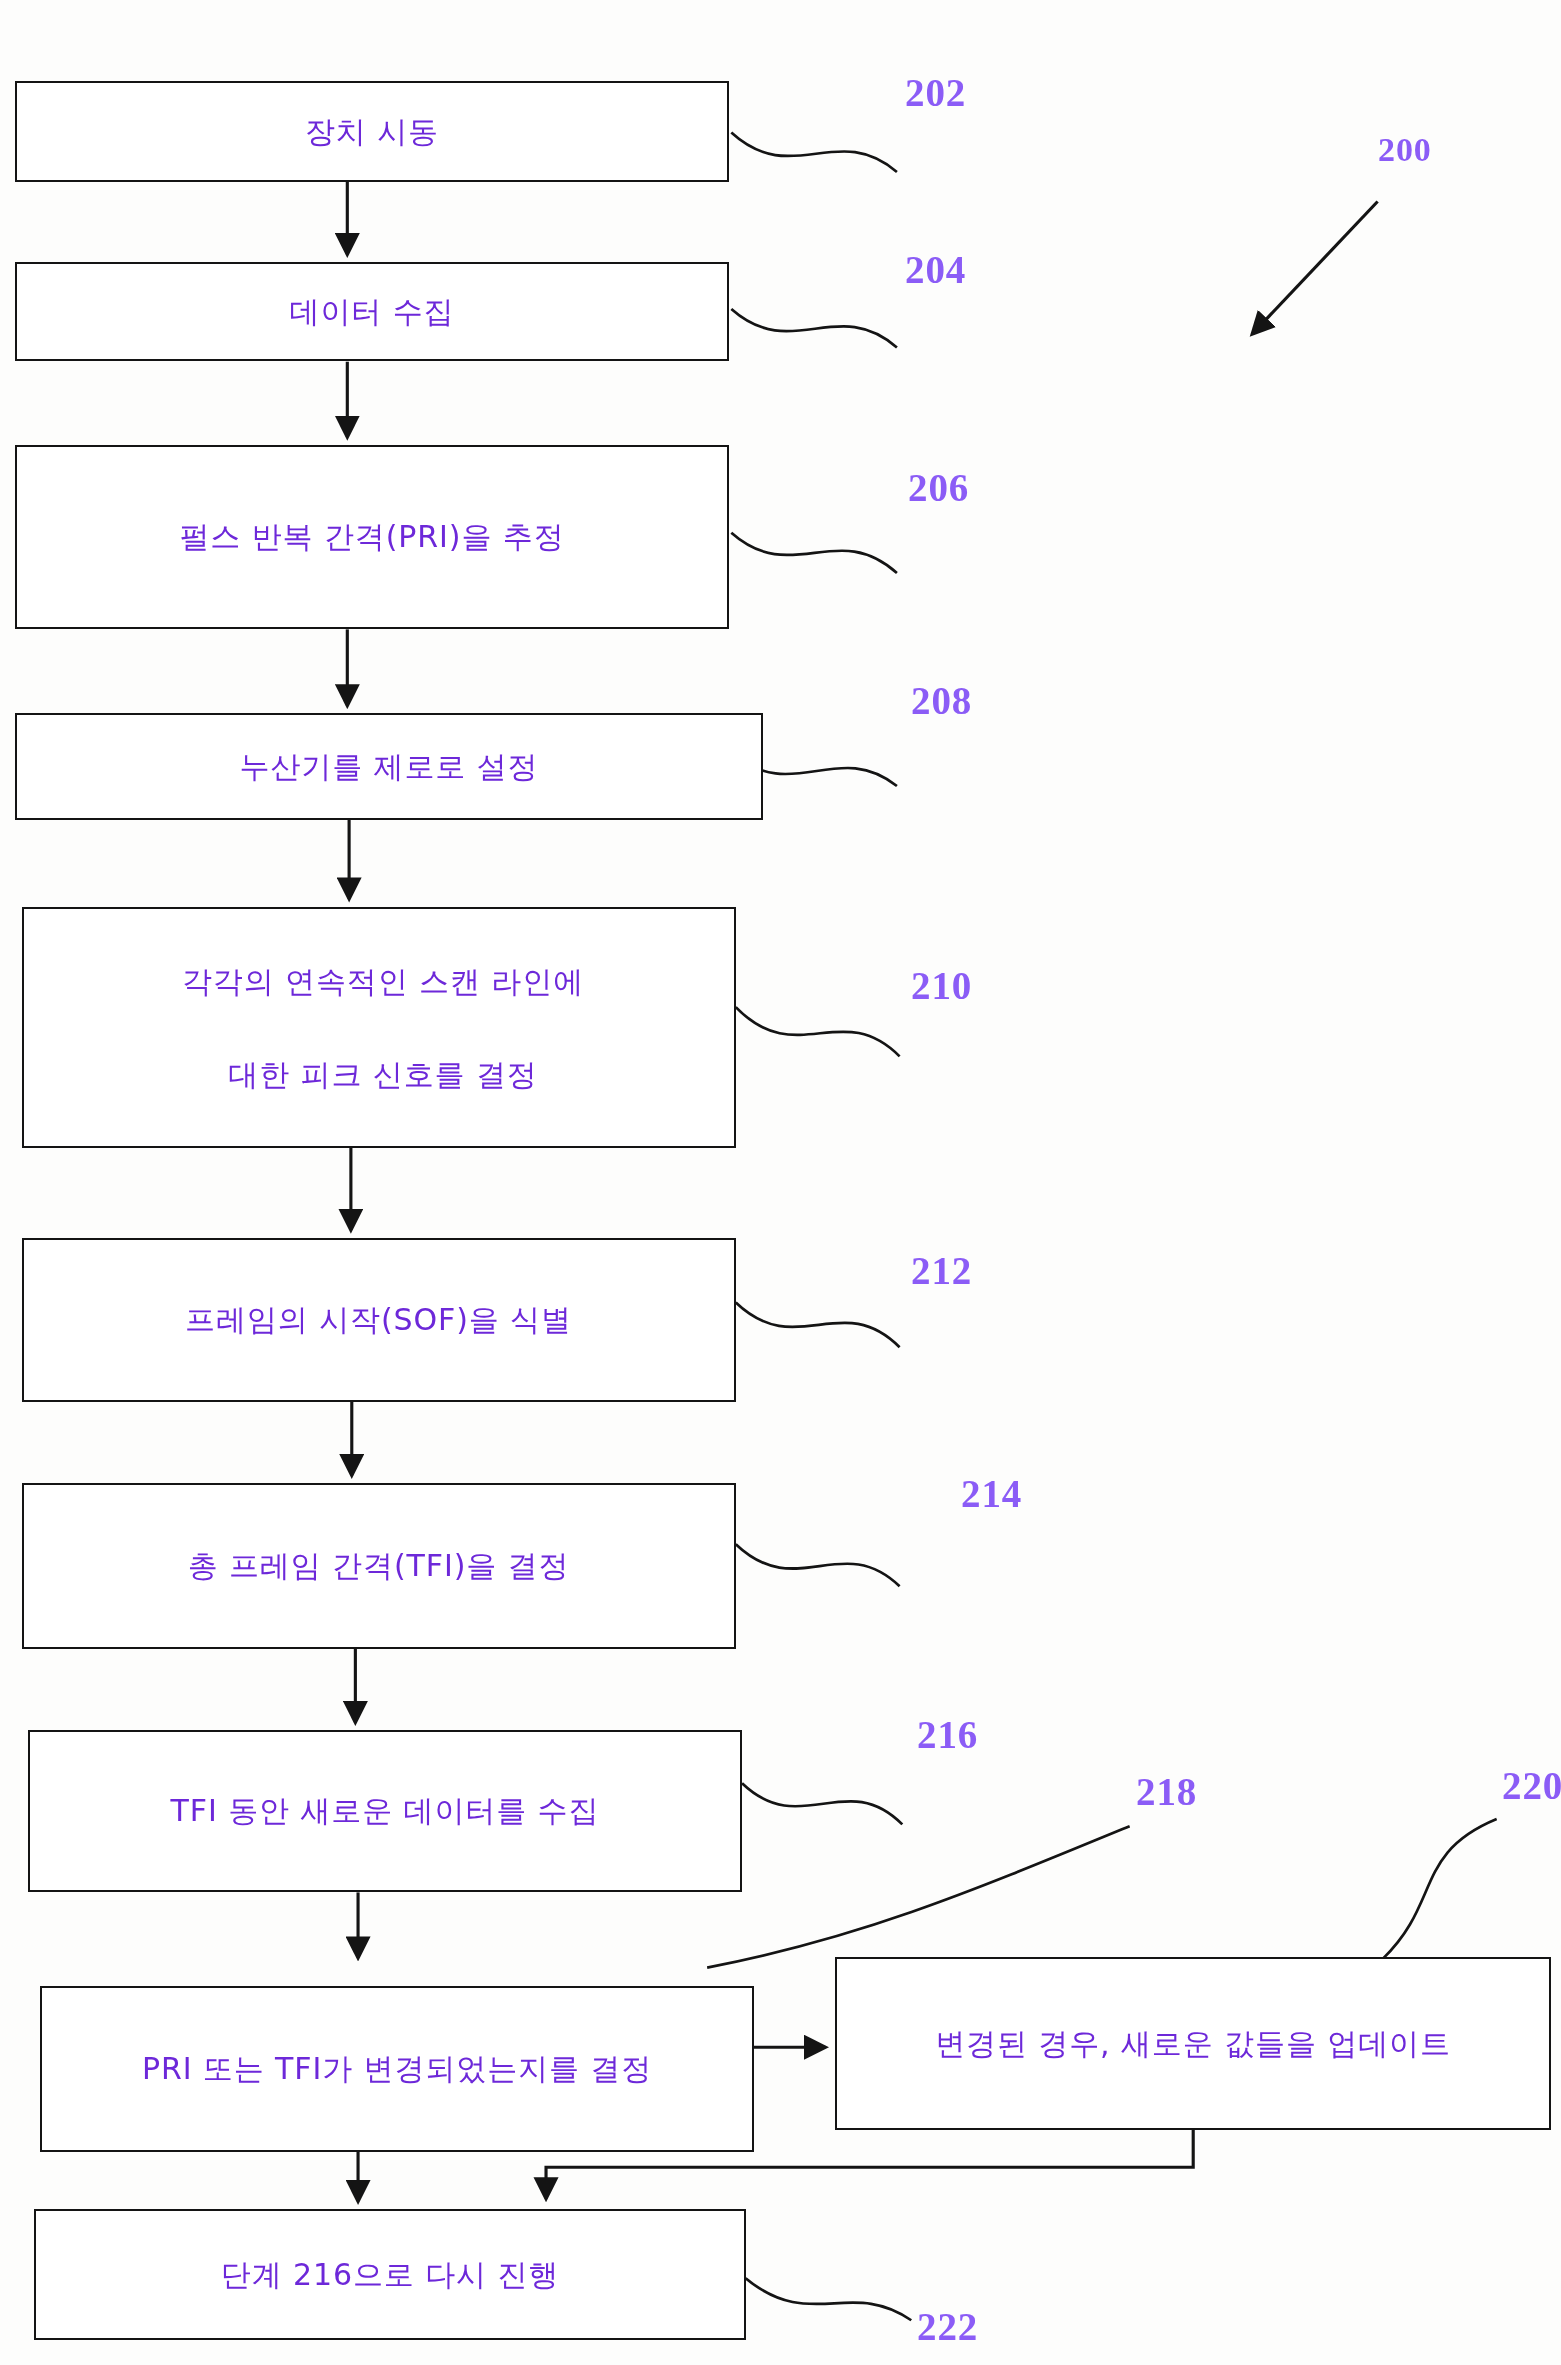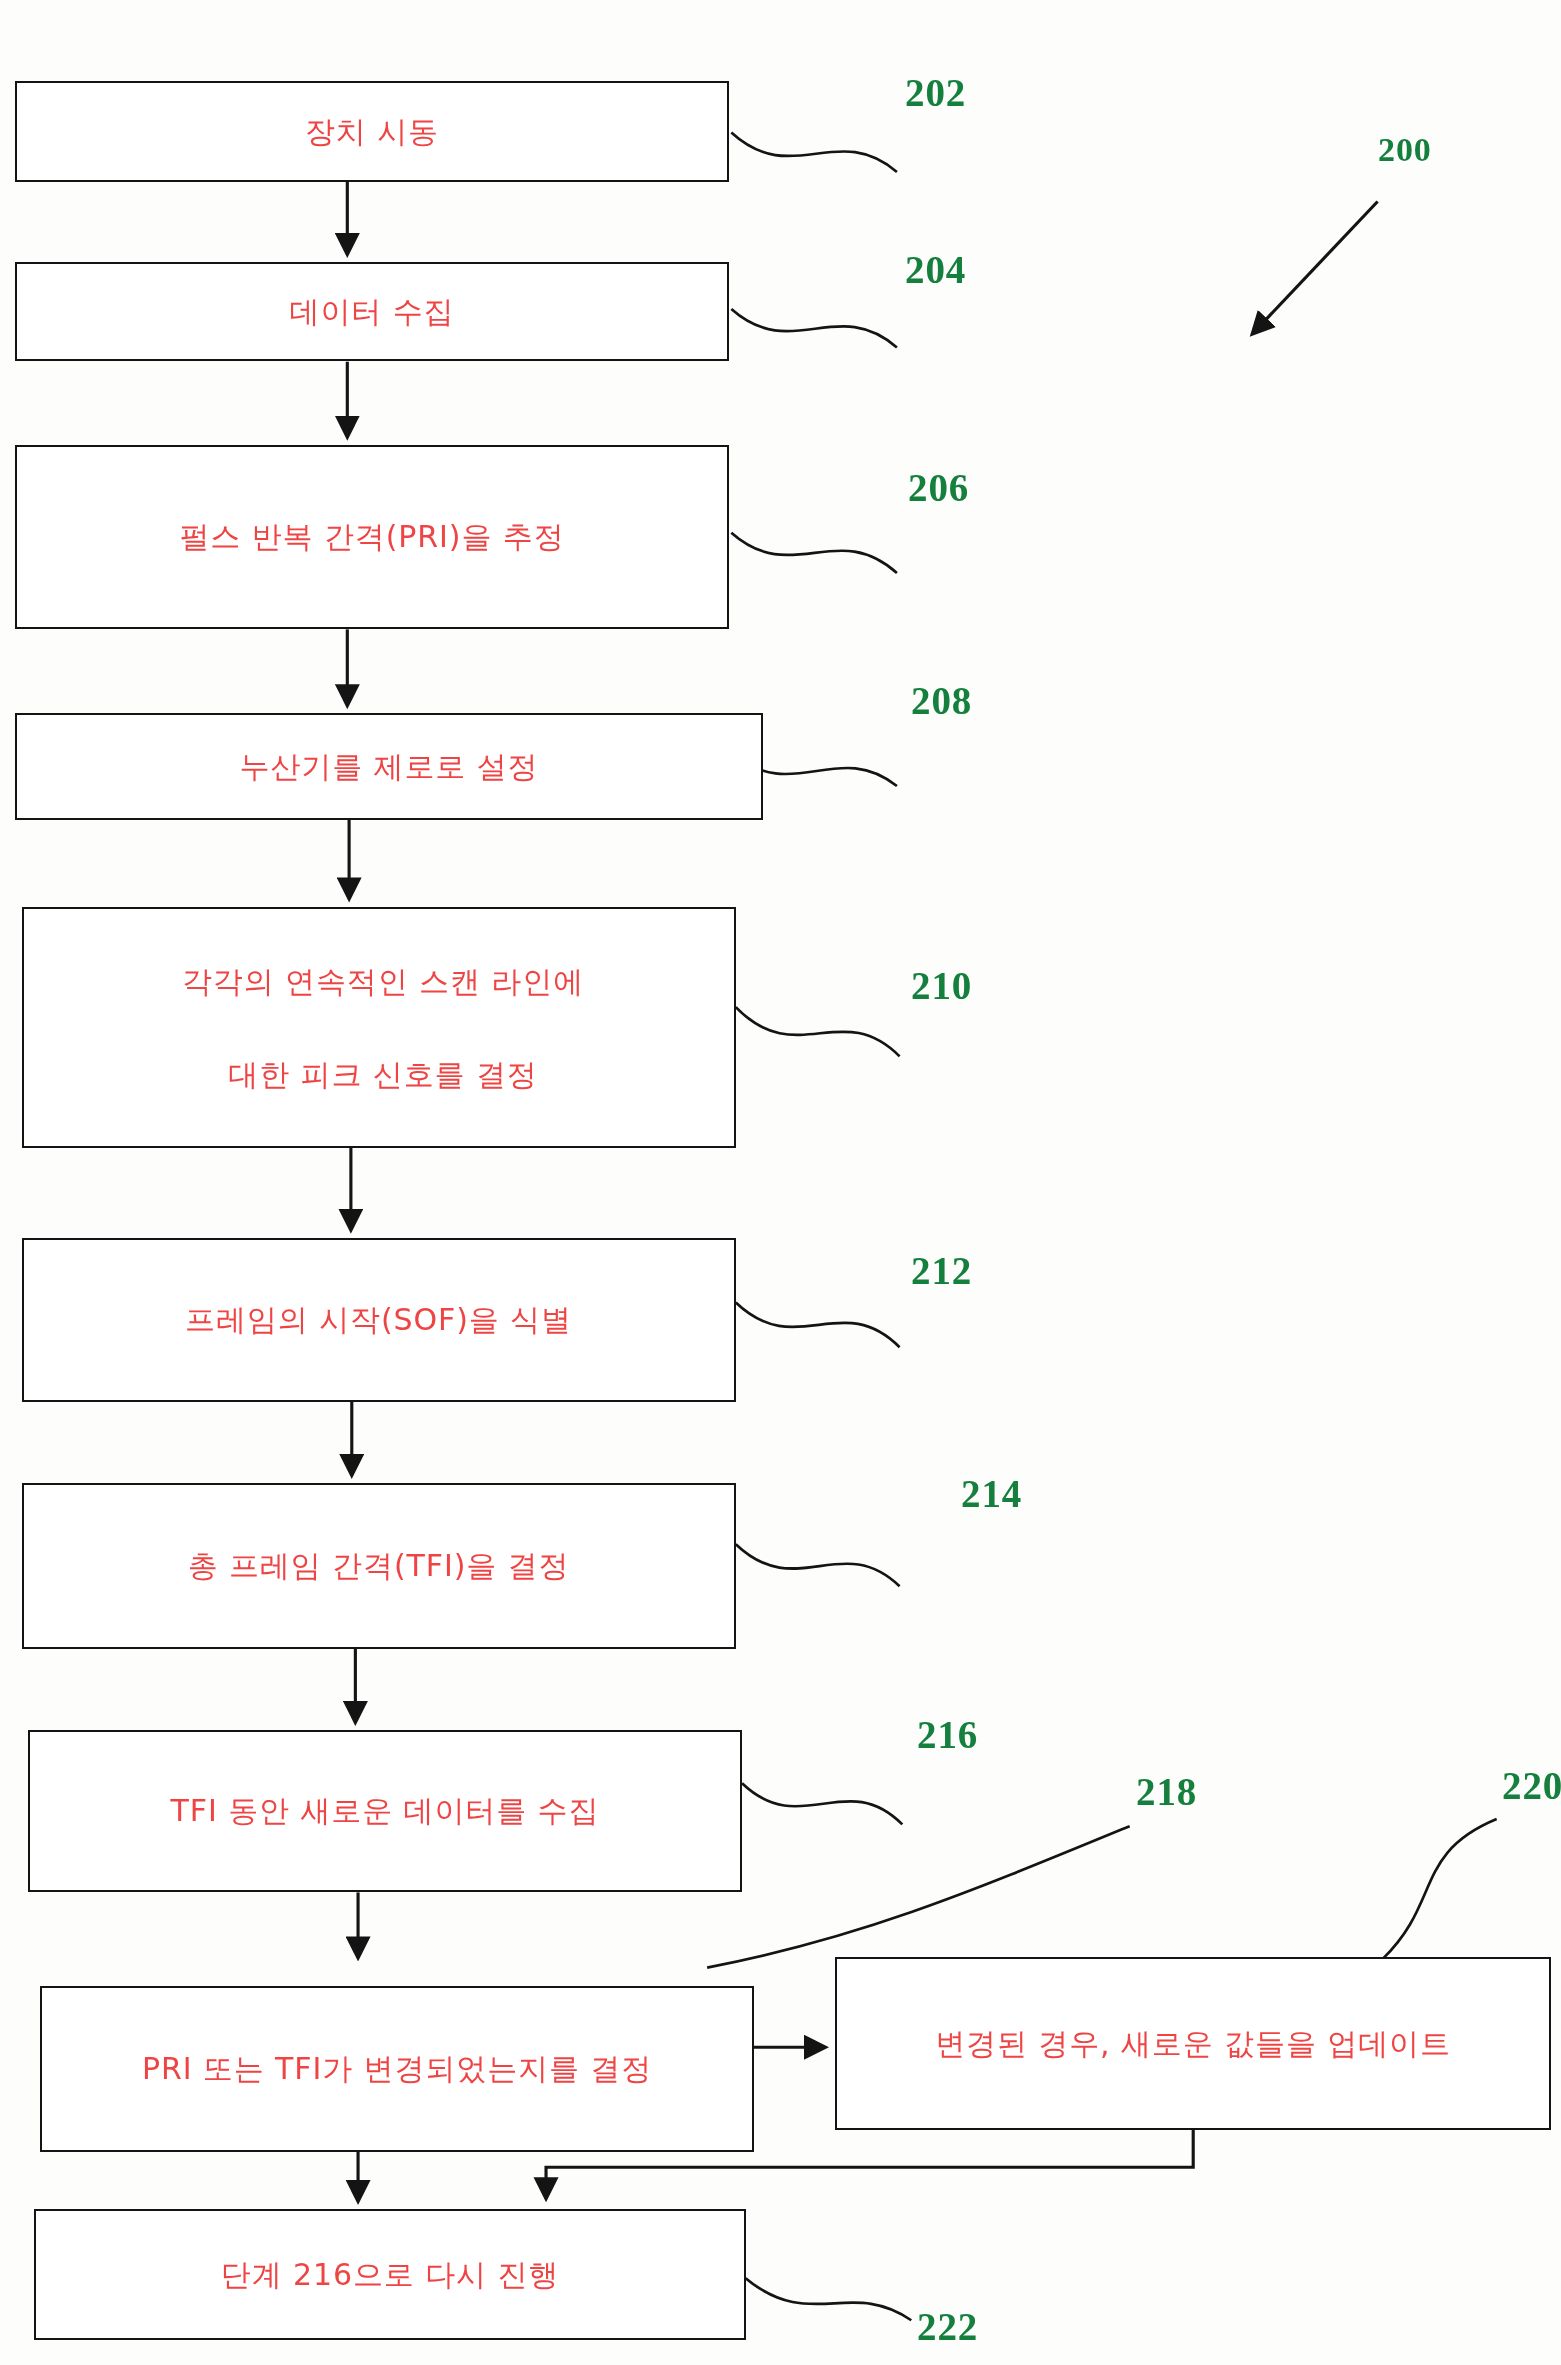--- a/index.html
+++ b/index.html
@@ -19,36 +19,36 @@
   }
   .box {
     position: absolute;
     box-sizing: border-box;
     border: 2.7px solid #141414;
     background: #ffffff;
     display: flex;
     align-items: center;
     justify-content: center;
     text-align: center;
-    color: #ef4444;
+    color: #6d28d9;
     font-size: 30px;
     letter-spacing: 0.9px;
   }
   .box .label {
     white-space: pre-line;
     line-height: 1.6;
     padding: 0 21.5px;
   }
   .box .label.wide-gap { line-height: 3.1; }
   .refnum {
     position: absolute;
     font-family: "Liberation Serif", serif;
     font-weight: bold;
     font-size: 39px;
-    color: #15803d;
+    color: #8b5cf6;
     letter-spacing: 0.9px;
   }
   .fig-num { font-size: 34px; }
   svg path, svg line { stroke: #141414; fill: none; }
   .flowline { stroke-width: 3.5px; }
   .leader { stroke-width: 3px; }
 </style>
 </head>
 <body>
 

